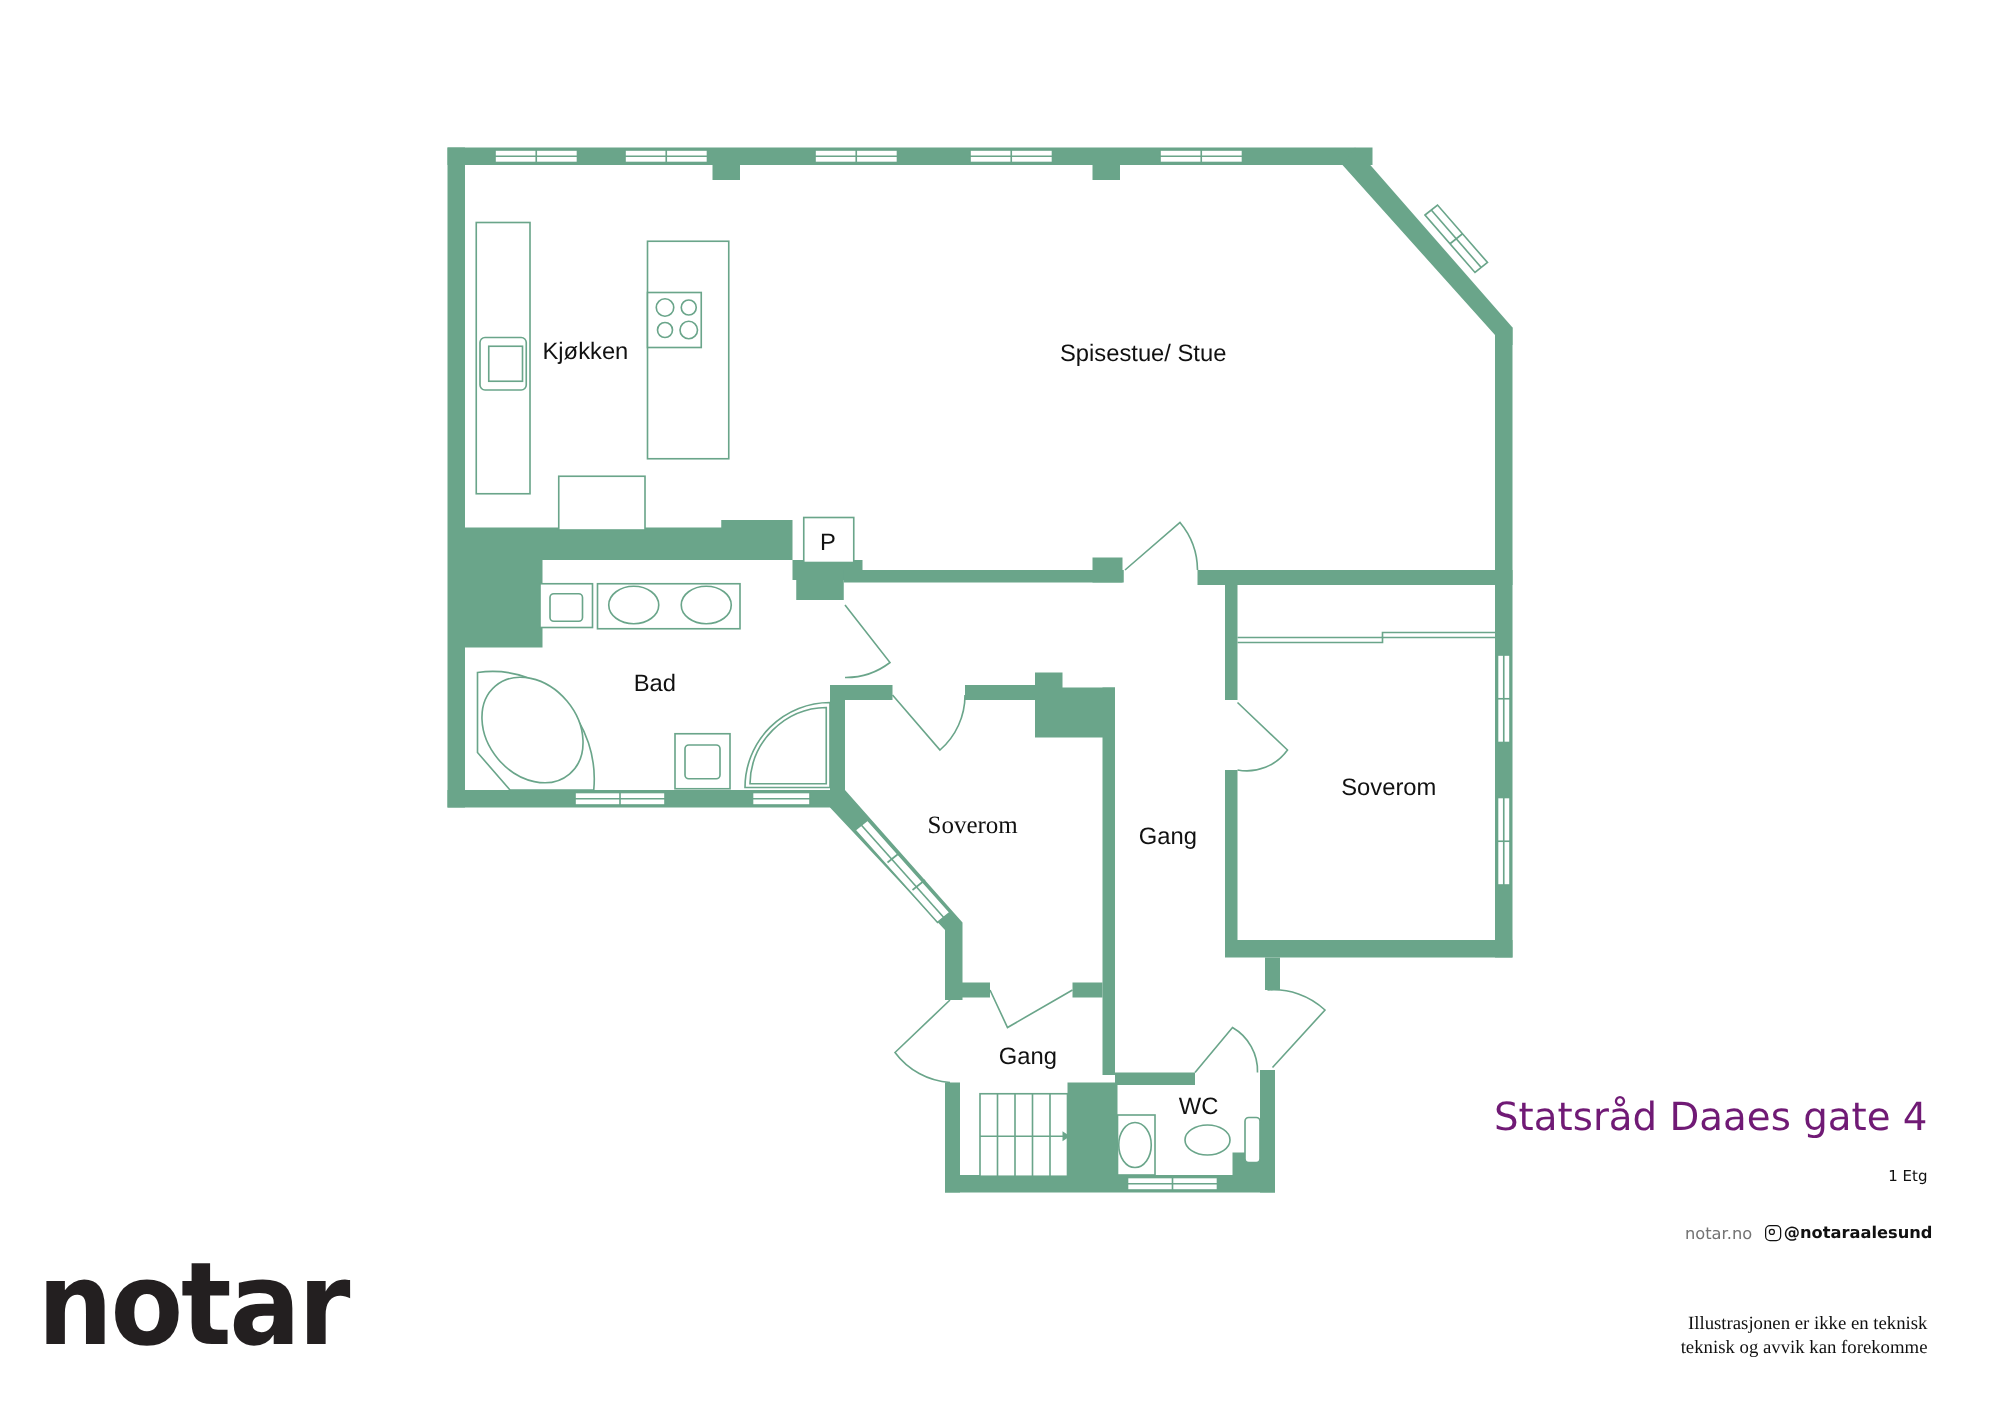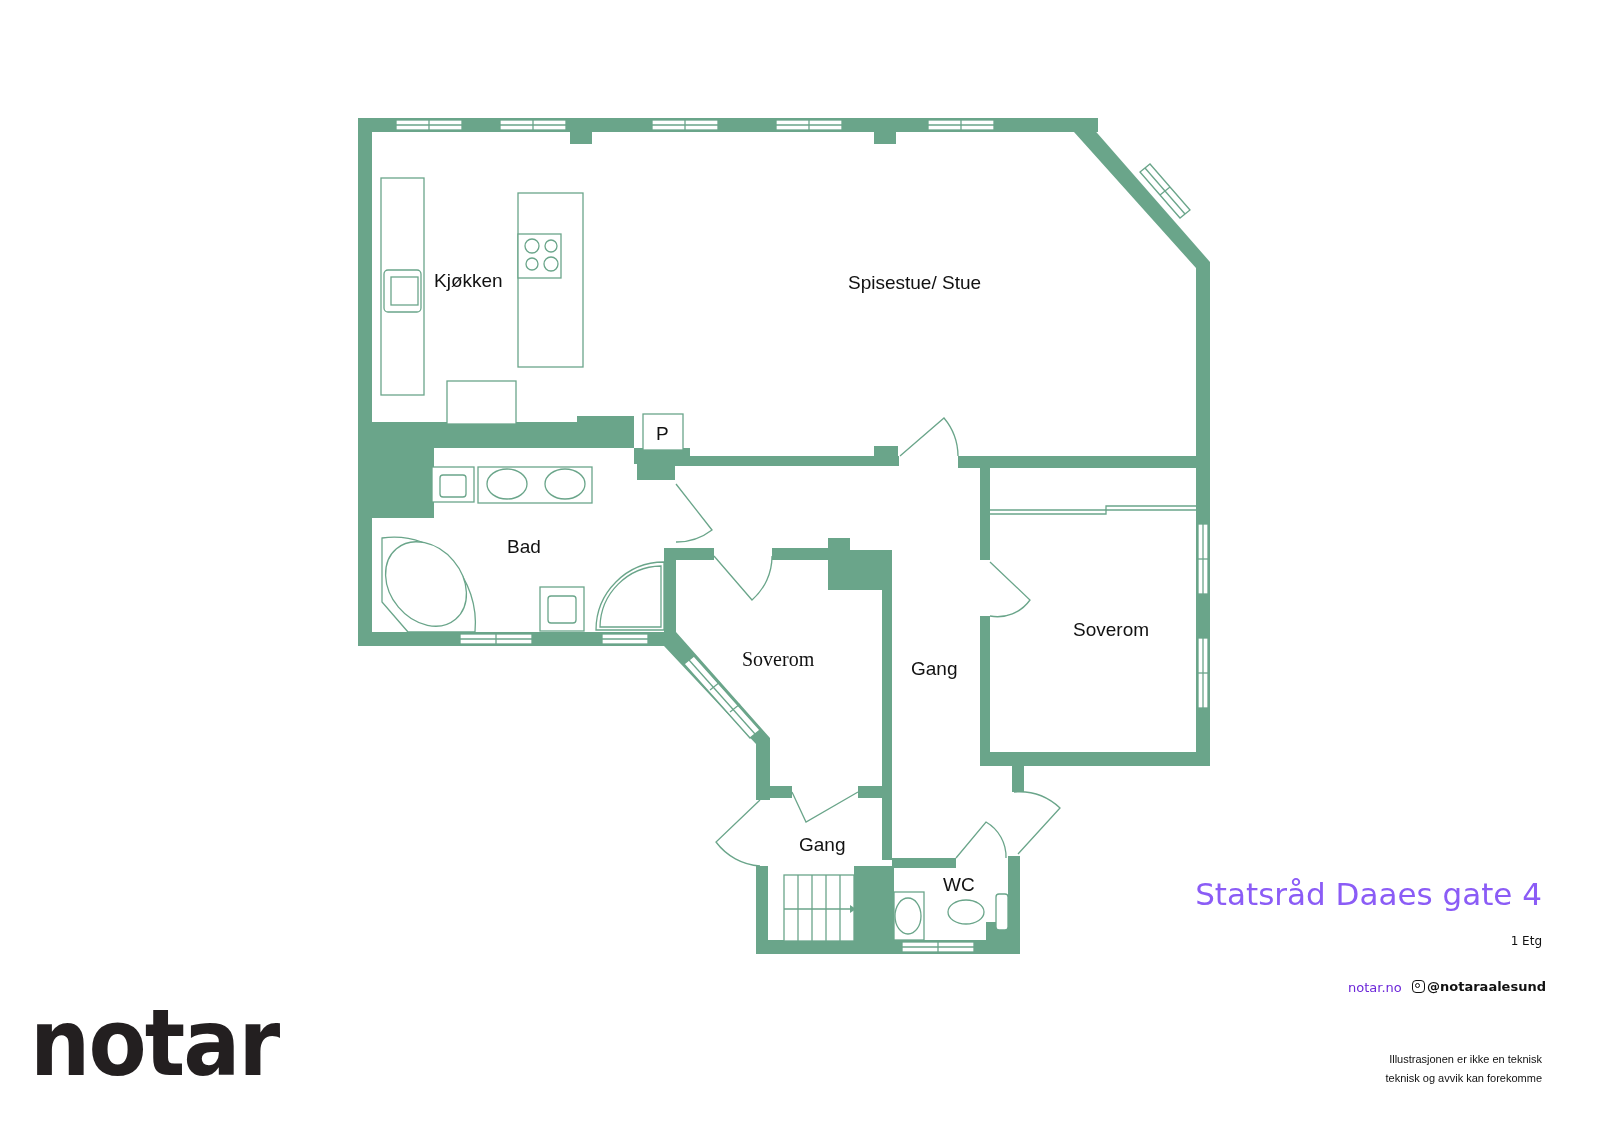--- a/index.html
+++ b/index.html
@@ -4,27 +4,27 @@
 <style>
   html, body { margin:0; padding:0; background:#ffffff; }
   body { width:1600px; height:1131px; position:relative; overflow:hidden; font-family:"Liberation Sans", sans-serif; }
   #plan { position:absolute; left:0; top:0; width:1600px; height:1131px; }
   .wall { fill:#6aa58a; }
   .wline { stroke:#6aa58a; fill:none; stroke-width:1.3; }
   .win { fill:#ffffff; stroke:#6aa58a; stroke-width:1.3; }
   .fix { fill:#ffffff; stroke:#6aa58a; stroke-width:1.3; }
   .room-label { font-family:"Liberation Sans", sans-serif; font-size:19px; fill:#111; }
   .room-label-serif { font-family:"Liberation Serif", serif; font-size:20px; fill:#111; }
-  .addr { position:absolute; right:58px; top:876px; font-family:"DejaVu Sans", sans-serif; font-size:31px; color:#8b5cf6; white-space:nowrap; }
+  .addr { position:absolute; right:58px; top:876px; font-family:"DejaVu Sans", sans-serif; font-size:31px; color:#701a75; white-space:nowrap; }
   .floor { position:absolute; right:58px; top:934px; font-family:"DejaVu Sans", sans-serif; font-size:12px; color:#111; }
-  .web { position:absolute; left:1348px; top:980px; font-family:"DejaVu Sans", sans-serif; font-size:13px; color:#6d28d9; }
+  .web { position:absolute; left:1348px; top:980px; font-family:"DejaVu Sans", sans-serif; font-size:13px; color:#737373; }
   .insta { position:absolute; right:54px; top:979px; font-family:"DejaVu Sans", sans-serif; font-size:13px; font-weight:bold; color:#111; display:flex; align-items:center; gap:2px; }
   .insta-icon { width:13px; height:13px; border:1.6px solid #111; border-radius:4px; position:relative; box-sizing:border-box; }
   .insta-icon::after { content:""; position:absolute; left:2px; top:2px; width:5px; height:5px; border:1.5px solid #111; border-radius:50%; box-sizing:border-box; }
-  .disclaimer { position:absolute; right:58px; top:1050px; text-align:right; font-family:Liberation Sans, sans-serif; font-size:11px; line-height:19px; color:#111; }
+  .disclaimer { position:absolute; right:58px; top:1050px; text-align:right; font-family:Liberation Serif, serif; font-size:15px; line-height:19px; color:#111; }
   .logo { position:absolute; left:30px; top:998px; font-family:"DejaVu Sans", sans-serif; font-weight:bold; font-size:92px; letter-spacing:-2px; color:#231f20; line-height:1; transform:scaleX(0.92); transform-origin:left top; }
 </style>
 </head>
 <body>
 
 <svg id="plan" viewBox="0 0 1600 1131" xmlns="http://www.w3.org/2000/svg">
 
   <g>
 
     <rect class="wall" x="358" y="118" width="740" height="14"></rect>

